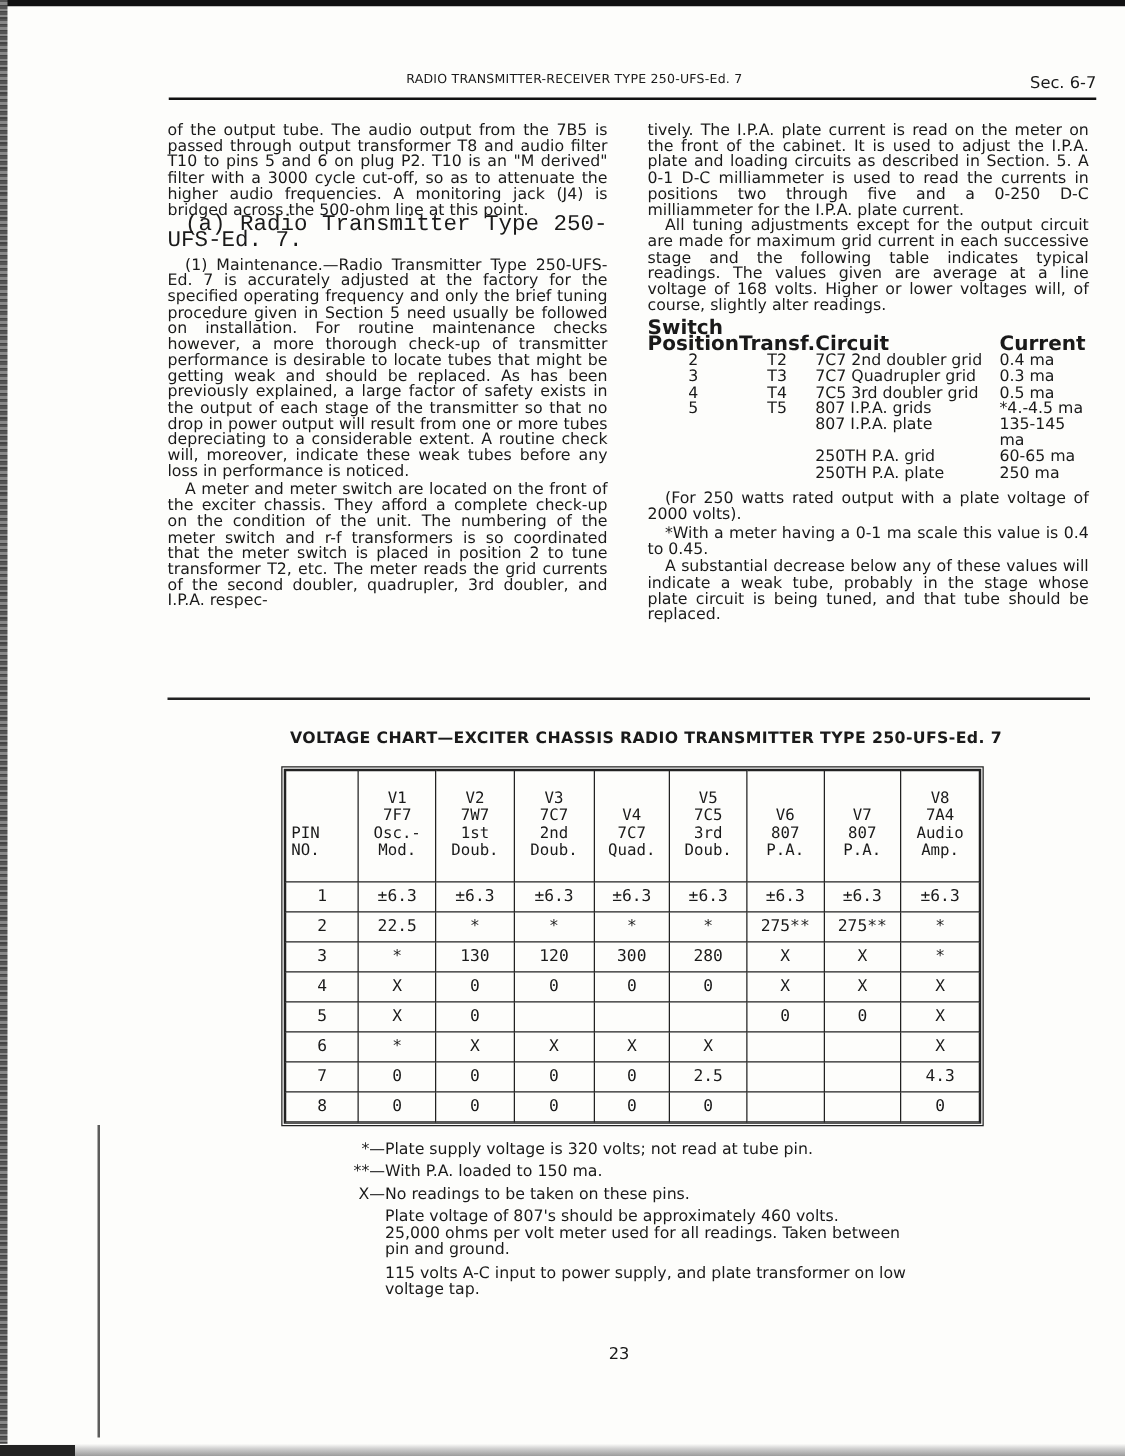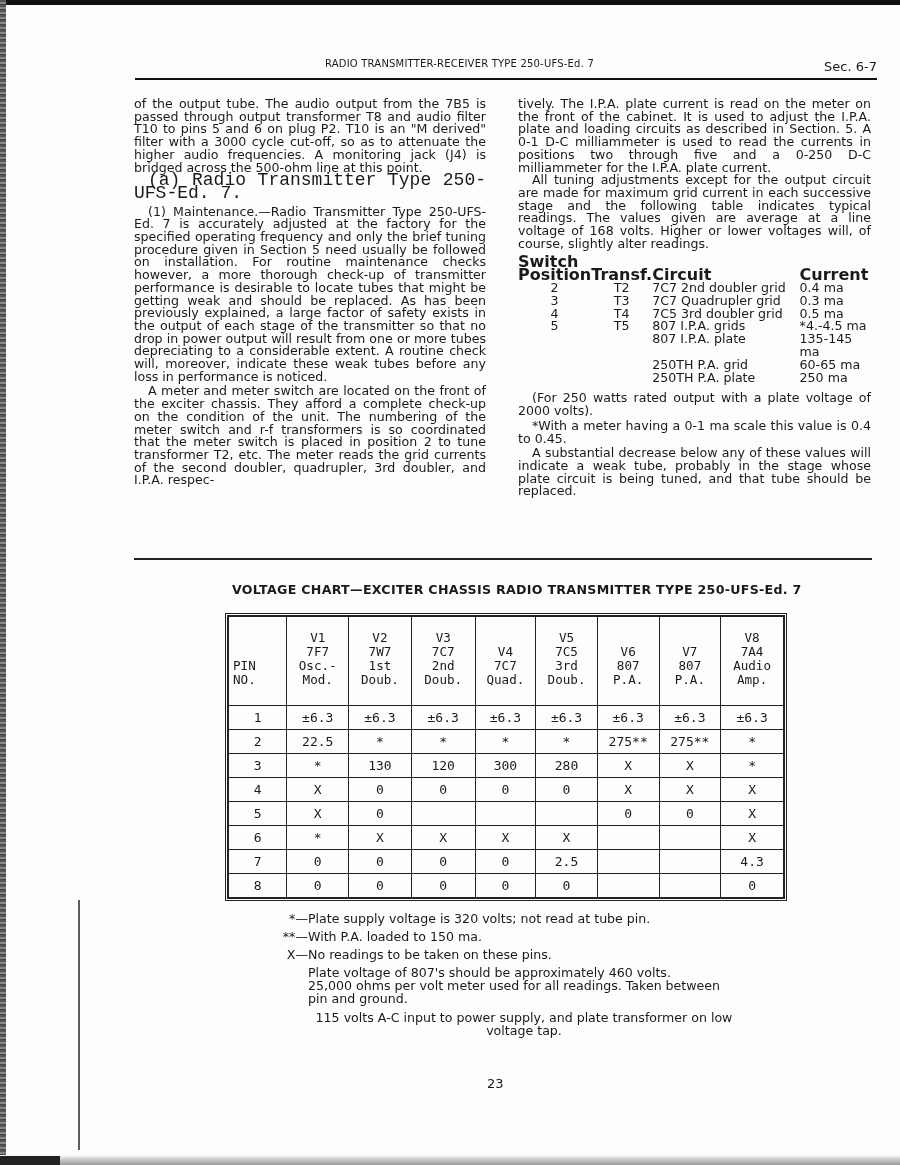--- a/index.html
+++ b/index.html
@@ -51,21 +51,21 @@
   .hline { display: block; }
   .c0 { width: 54px; } .c1 { width: 57px; } .c2 { width: 58px; } .c3 { width: 59px; }
   .c4 { width: 56px; } .c5 { width: 57px; } .c6 { width: 57px; } .c7 { width: 57px; } .c8 { width: 58px; }
 
   .notes { position: absolute; left: 270px; top: 912px; width: 470px; font-size: 12.6px; line-height: 13px; }
   .notes p { margin: 0; }
   .note-row { display: flex; margin-bottom: 5px !important; }
   .note-mark { width: 38px; text-align: right; flex: none; }
   .note-text { flex: 1; }
   .note-sub { padding-left: 38px; }
-  .note-sub.sp { margin-top: 6px !important; text-align: center; }
+  .note-sub.sp { margin-top: 6px !important; }
 
   .page-number { position: absolute; left: 487px; top: 1066px; font-size: 13px; margin-top: 10px; }
 </style>
 </head>
 <body>
 
 <div class="scan-top"></div>
 <div class="scan-left"></div>
 <div class="margin-rule"></div>
 <div class="scan-bottom"></div>

